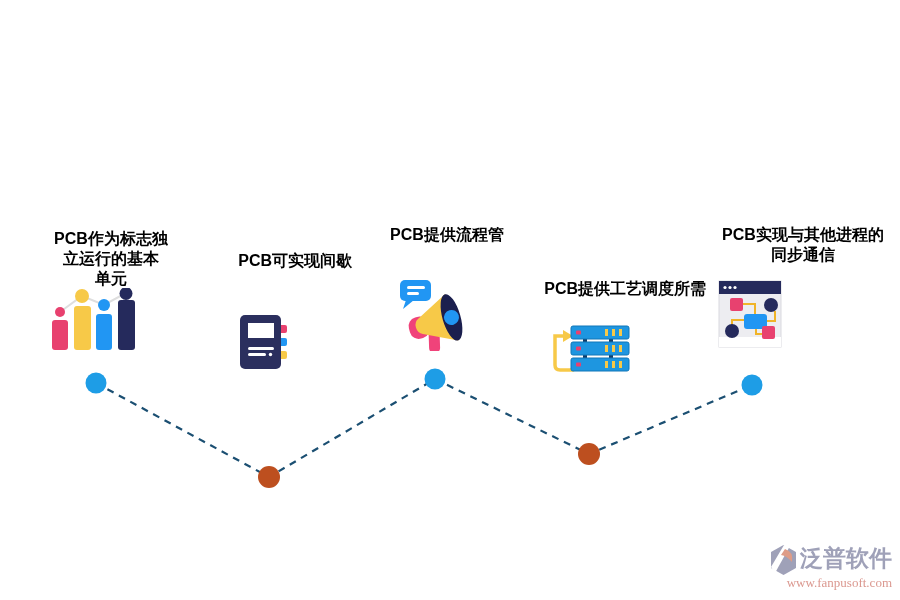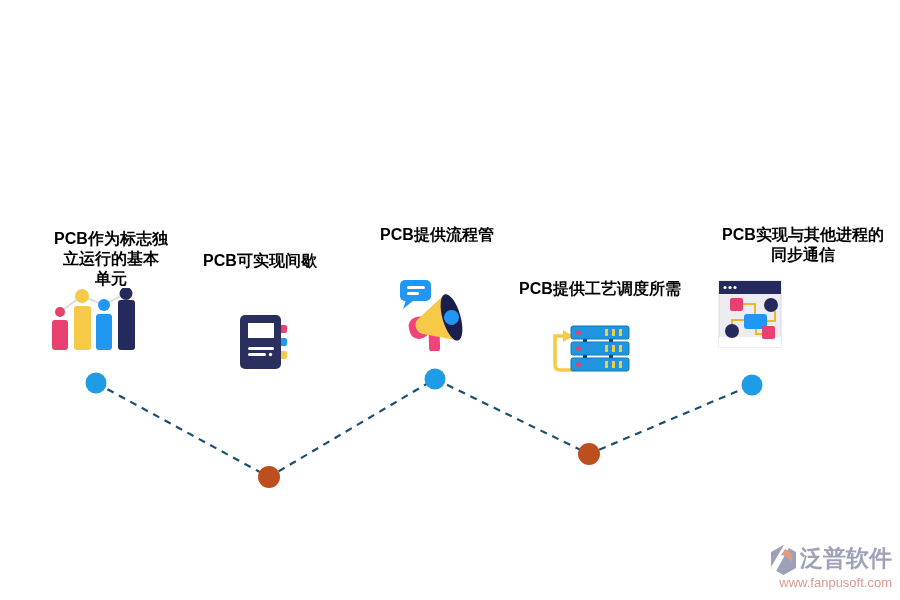--- a/index.html
+++ b/index.html
@@ -8,38 +8,38 @@
     font-family:"Liberation Sans","DejaVu Sans",sans-serif;overflow:hidden;
   }
   .node-label{
     position:absolute;text-align:center;font-weight:bold;color:#000;
     font-size:16px;line-height:20px;letter-spacing:0px;
   }
   .node-icon{position:absolute;}
   #connector-layer{position:absolute;left:0;top:0;width:900px;height:600px;}
   
   #label-1{left:26px;top:229px;width:170px;}
-  #label-2{left:176px;top:251px;width:168px;}
-  #label-3{left:353px;top:225px;width:168px;}
-  #label-4{left:494px;top:279px;width:212px;}
+  #label-2{left:184px;top:251px;width:168px;text-align:right;}
+  #label-3{left:363px;top:225px;width:168px;}
+  #label-4{left:494px;top:279px;width:212px;text-align:right;}
   #label-5{left:696px;top:225px;width:214px;}
   
   #icon-1{left:50px;top:288px;}
   #icon-2{left:236px;top:313px;}
   #icon-3{left:394px;top:277px;}
   #icon-4{left:549px;top:324px;}
   #icon-5{left:718px;top:280px;}
   
   .watermark{
     position:absolute;right:8px;bottom:10px;width:150px;
     display:flex;flex-direction:column;align-items:flex-end;opacity:.95;
   }
   .wm-row{display:flex;gap:3px;}
   .wm-brand{font-size:23px;font-weight:bold;color:#9a9cb5;line-height:26px;}
-  .wm-url{font-family:Liberation Sans, sans-serif;font-size:13px;color:#d9938a;line-height:14px;margin-top:1px;text-align:center;}
+  .wm-url{font-family:Liberation Serif, serif;font-size:13px;color:#d9938a;line-height:14px;margin-top:1px;text-align:center;}
 </style>
 </head>
 <body>
 
 <svg id="connector-layer" viewBox="0 0 900 600">
   <polyline points="96,383 269,477 435,379 589,454 752,385" fill="none" stroke-width="2.2" stroke-dasharray="7 6" stroke="#1b4f72"></polyline>
   <circle cx="96" cy="383" r="10.5" fill="#1e9de6"></circle>
   <circle cx="269" cy="477" r="11" fill="#bd4f1f"></circle>
   <circle cx="435" cy="379" r="10.5" fill="#1e9de6"></circle>
   <circle cx="589" cy="454" r="11" fill="#bd4f1f"></circle>

